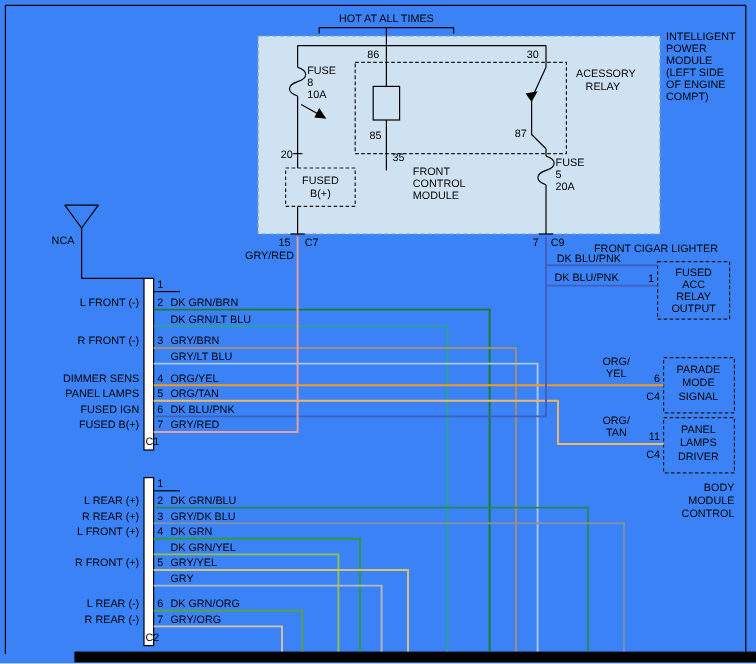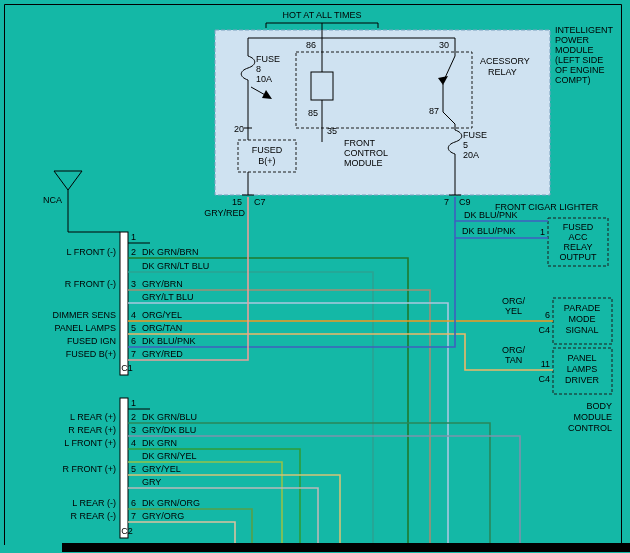--- a/index.html
+++ b/index.html
@@ -1,16 +1,16 @@
 <!DOCTYPE html>
 <html><head>
 <meta charset="utf-8">
 <style>
   html,body{margin:0;padding:0;background:#fff}
-  .page{position:relative;width:630px;height:553px;background:#14b8a6;overflow:hidden;
+  .page{position:relative;width:630px;height:553px;background:#3b82f6;overflow:hidden;
         font-family:"Liberation Sans",sans-serif}
   svg{display:block}
   .t{font-family:"Liberation Sans",sans-serif;font-size:9px;fill:#000}
   .ae{text-anchor:end}
   .am{text-anchor:middle}
   .blk{stroke:#000;stroke-width:1;fill:none}
   .dash{stroke:#1a1a1a;stroke-width:1;fill:none;stroke-dasharray:3 2}
   .ipmbox{stroke:#7ba0bf;stroke-width:1;stroke-dasharray:4 2}
   .wire{stroke-width:1.6;fill:none}
   .connbox{stroke:#000;stroke-width:1;fill:#fff}

